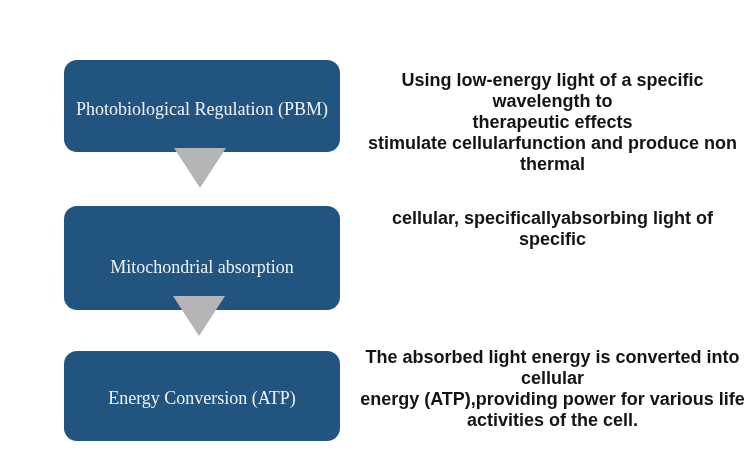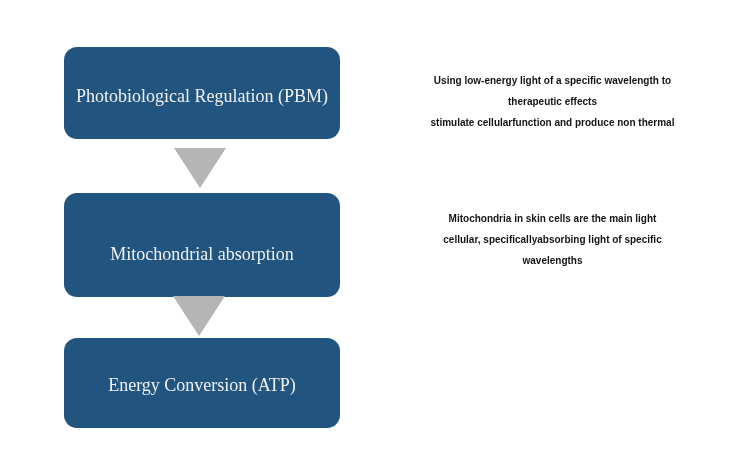--- a/index.html
+++ b/index.html
@@ -27,41 +27,42 @@
     border-radius: 13px;
     color: var(--box-text);
     display: flex;
     align-items: flex-end;
     justify-content: center;
     padding-bottom: 32px;
     font-family: "Liberation Serif", "DejaVu Serif", serif;
     font-size: 18px;
     text-align: center;
     white-space: nowrap;
+    margin-top: 13px;
   }
   .box-1 { top: 47px;  height: 92px; }
   .box-2 { top: 193px; height: 104px; }
   .box-3 { top: 338px; height: 90px; }
   .flow-arrow {
     position: absolute;
     width: 0;
     height: 0;
     border-left: 26px solid transparent;
     border-right: 26px solid transparent;
     border-top: 40px solid var(--arrow-fill);
   }
   .arrow-1 { left: 174px; top: 148px; }
   .arrow-2 { left: 173px; top: 296px; }
   .desc {
     position: absolute;
     left: 360px;
     width: 385px;
     text-align: center;
     font-weight: bold;
-    font-size: 10px;
+    font-size: 18px;
     line-height: 21px;
     color: var(--desc-text);
   }
   .desc-1 { top: 70px; }
   .desc-2 { top: 208px; }
   .desc-3 { top: 347px; }
 </style>
 </head>
 <body>
 
@@ -75,24 +76,27 @@
     <div>therapeutic effects</div>
     <div>stimulate cellularfunction and produce non thermal</div>
   </div>
 
   <div class="flow-arrow arrow-1"></div>
 
   <div class="flow-box box-2">
     <span>Mitochondrial absorption</span>
   </div>
   <div class="desc desc-2">
-    <div>Mitochondria in skin cells are the main light</div>
     <div>cellular, specificallyabsorbing light of specific</div>
-    <div>wavelengths</div>
   </div>
 
   <div class="flow-arrow arrow-2"></div>
 
   <div class="flow-box box-3">
     <span>Energy Conversion (ATP)</span>
   </div>
+  <div class="desc desc-3">
+    <div>The absorbed light energy is converted into cellular</div>
+    <div>energy (ATP),providing power for various life</div>
+    <div>activities of the cell.</div>
+  </div>
 
 </div>
 
 </body></html>

